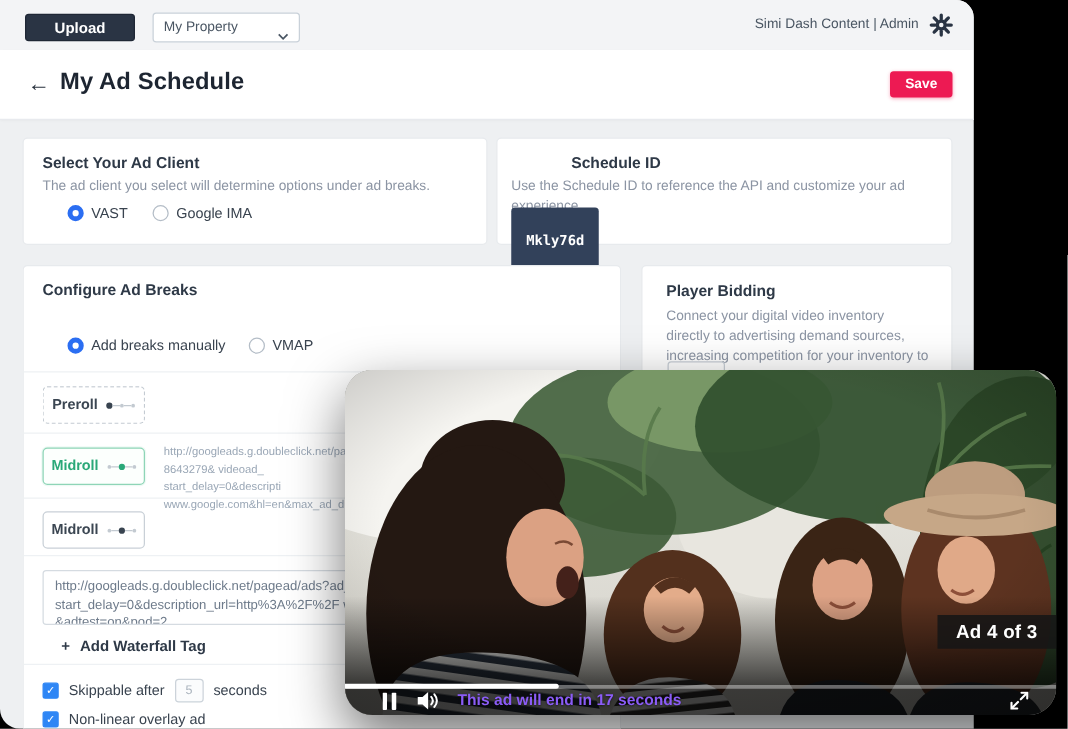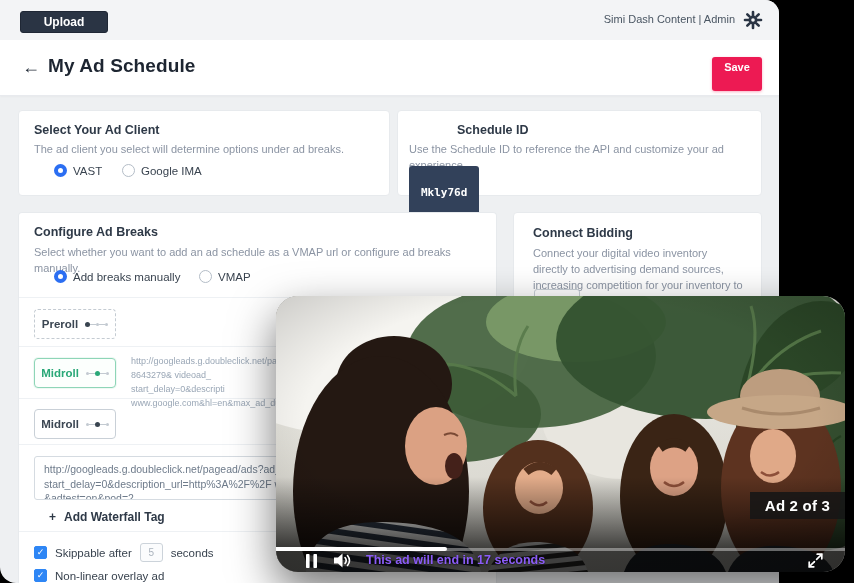--- a/index.html
+++ b/index.html
@@ -33,21 +33,21 @@
   .account-text { position:absolute; right:44px; top:13px; font-size:11px; color:#4a5663; }
   .gear { position:absolute; right:16px; top:10px; width:20px; height:20px; cursor:pointer; }
   
   .pagehead {
     position:absolute; left:0; top:40px; width:100%; height:56px; background:#fff;
     border-bottom:1px solid #e8eaee; box-shadow:0 1px 2px rgba(20,30,40,.03);
   }
   .back { position:absolute; left:22px; top:16px; font-size:18px; color:#262f3b; cursor:pointer; line-height:22px; }
   .title { position:absolute; left:48px; top:15px; font-size:19px; font-weight:600; color:#1d2531; letter-spacing:.1px; }
   .btn-save {
-    position:absolute; right:17px; top:17px; width:50px; height:34px;
+    position:absolute; right:17px; top:17px; width:50px; height:21px;
     background:#ed1a53; color:#fff; font-size:11px; font-weight:bold;
     border-radius:3px; text-align:center; line-height:21px; cursor:pointer;
     box-shadow:0 1px 3px rgba(237,26,83,.35);
   }
   
   .card { position:absolute; background:#fff; border:1px solid #e7eaed; border-radius:4px; }
   .card-client   { left:18px;  top:110px; width:372px; height:86px; }
   .card-schedule { left:397px; top:110px; width:365px; height:86px; }
   .card-breaks   { left:18px;  top:212px; width:479px; height:371px; border-bottom:none; border-radius:4px 4px 0 0; }
   .card-bidding  { left:513px; top:212px; width:249px; height:170px; }
@@ -126,20 +126,28 @@
                text-shadow:0 1px 2px rgba(0,0,0,.6); }
   .ctl-fs { right:22px; top:257px; width:15px; height:15px; }
 </style>
 </head>
 <body>
 
 <div class="page">
 
   <div class="topbar">
     <div class="btn-upload">Upload</div>
+    <div class="property-select">
+      <span>My Property</span>
+      <span class="chev">
+        <svg width="9" height="7" viewBox="0 0 9 7">
+            <polyline points="1,1.5 4.5,5 8,1.5" fill="none" stroke="#4a5663" stroke-width="1.4"></polyline>
+          </svg>
+      </span>
+    </div>
     <div class="account-text">Simi Dash Content | Admin</div>
     <div class="gear">
       <svg width="20" height="20" viewBox="0 0 20 20">
         <g stroke="#2a3444" stroke-width="2.6" stroke-linecap="round">
           <line x1="10" y1="2" x2="10" y2="5"></line>
             <line x1="10" y1="15" x2="10" y2="18"></line>
           <line x1="2" y1="10" x2="5" y2="10"></line>
             <line x1="15" y1="10" x2="18" y2="10"></line>
           <line x1="4.3" y1="4.3" x2="6.4" y2="6.4"></line>
             <line x1="13.6" y1="13.6" x2="15.7" y2="15.7"></line>
@@ -172,21 +180,20 @@
   </div>
 
   <div class="card card-schedule">
     <h3 class="pad" style="left:11px; top:12px;margin-left:48px;">Schedule ID</h3>
     <div class="desc pad" style="left:11px; top:31px;">Use the Schedule ID to reference the API and customize your ad experience.</div>
     <div class="pad" style="left:11px; top:55px; background:#32415a; color:#fff; border-radius:3px; padding:20px 12px; font-family:'DejaVu Sans Mono',monospace; font-size:11px; font-weight:bold;">Mkly76d</div>
   </div>
 
   <div class="card card-breaks">
     <h3 class="pad" style="left:15px; top:12px;">Configure Ad Breaks</h3>
-    <div class="desc pad" style="left:15px; top:32px;">Select whether you want to add an ad schedule as a VMAP url or configure ad breaks manually.</div>
     <div class="radio-row" style="left:15px; top:57px;">
       <span class="radio on"></span>
       <span class="radio-label">Add breaks manually</span>
     </div>
     <div class="radio-row" style="left:160px; top:57px;">
       <span class="radio"></span>
       <span class="radio-label">VMAP</span>
     </div>
 
     <div class="hr" style="top:84px;"></div>
@@ -254,21 +261,21 @@
 
     <div class="cb-row" style="left:15px; top:356px;">
       <span class="cb on">
           <span class="mark">✓</span>
         </span>
       <span class="cb-label">Non-linear overlay ad</span>
     </div>
   </div>
 
   <div class="card card-bidding">
-    <h3 class="pad" style="left:19px; top:13px;">Connect Bidding</h3>
+    <h3 class="pad" style="left:19px; top:13px;">Player Bidding</h3>
     <div class="desc pad" style="left:19px; top:33px; width:212px;">Connect your digital video inventory directly to advertising demand sources, increasing competition for your inventory to boost your ad yield.</div>
     <div class="btn-enable">Enable</div>
   </div>
 
 </div>
 
 <div class="player">
 
   <svg class="scene" viewBox="0 0 569 276" preserveAspectRatio="none">
     <defs>
@@ -336,21 +343,21 @@
     <ellipse cx="505" cy="116" rx="74" ry="17" fill="#c6a787"></ellipse>
     <path d="M466 112 q38 12 78 0" stroke="#a98a6c" stroke-width="3" fill="none"></path>
     <ellipse cx="497" cy="160" rx="23" ry="27" fill="#e0a988"></ellipse>
     <path d="M485 176 q9 7 18 0" stroke="#8d4f39" stroke-width="2.5" fill="none"></path>
     <path d="M452 276 q10 -28 52 -26 q44 2 54 26 Z" fill="#2a2f35"></path>
     <rect width="569" height="276" fill="url(#vig)"></rect>
   </svg>
 
   <div class="shade"></div>
 
-  <div class="ad-badge">Ad 2 of 3</div>
+  <div class="ad-badge">Ad 4 of 3</div>
 
   <div class="progress">
     <div class="played" style="width: 30%;"></div>
   </div>
 
   <div class="ctrl ctl-pause">
     <svg width="12" height="14" viewBox="0 0 12 14">
         <rect width="3.6" height="14" rx="0.8" fill="#fff"></rect>
         <rect x="7.4" width="3.6" height="14" rx="0.8" fill="#fff"></rect>
       </svg>

